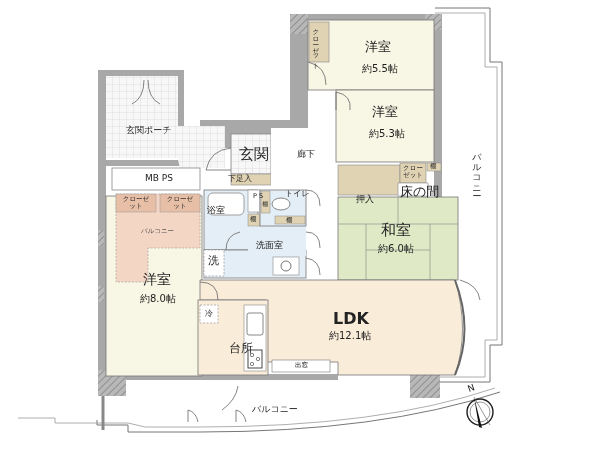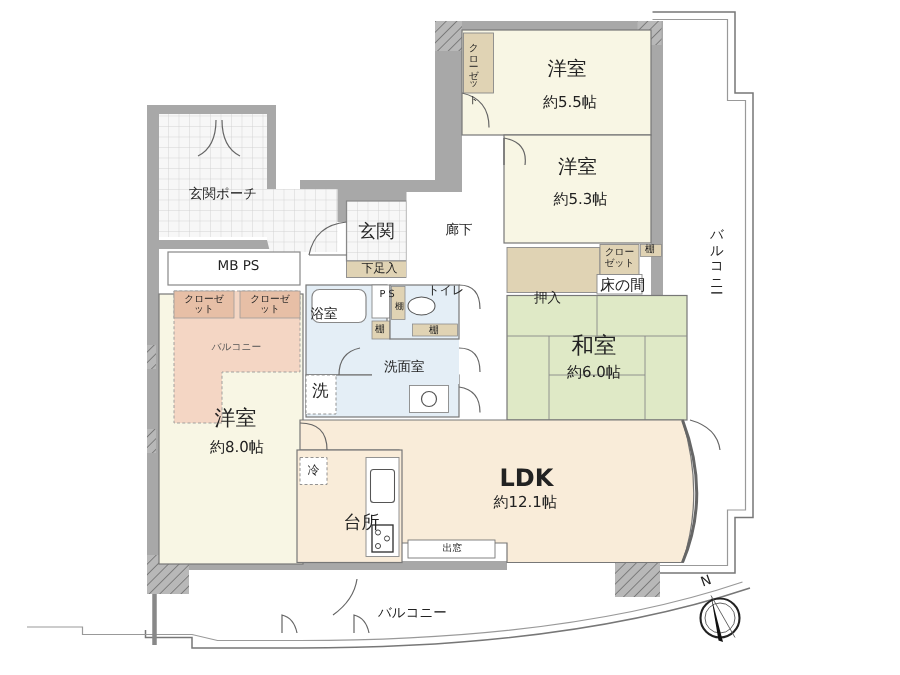--- a/index.html
+++ b/index.html
@@ -168,30 +168,30 @@
 
 <div class="lbl room-name" style="left:143px;top:272px;font-size:14px;">洋室</div>
 <div class="lbl room-size" style="left:140px;top:293px;">約8.0帖</div>
 
 <div class="lbl ldk" style="left:333px;top:310px;">LDK</div>
 <div class="lbl room-size" style="left:329px;top:330px;">約12.1帖</div>
 
 <div class="lbl room-name" style="left:214px;top:342px;font-size:12px;margin-left:15px;">台所</div>
 
 <div class="lbl small" style="left:126px;top:126px;font-size:9px;text-align:right;">玄関ポーチ</div>
-<div class="lbl room-name" style="left:239px;top:148px;font-size:12px;">玄関</div>
+<div class="lbl room-name" style="left:239px;top:148px;font-size:15px;font-family:Liberation Mono, monospace;">玄関</div>
 <div class="lbl small" style="left:297px;top:150px;font-size:9px;">廊下</div>
 <div class="lbl small" style="left:145px;top:174px;font-size:9px;">MB PS</div>
 <div class="lbl small" style="left:207px;top:206px;font-size:9px;">浴室</div>
 <div class="lbl small" style="left:256px;top:241px;font-size:9px;">洗面室</div>
 <div class="lbl small" style="left:285px;top:190px;font-size:8px;">トイレ</div>
 
-<div class="lbl small" style="left:241px;top:175px;font-size:8px;font-family:Liberation Serif, serif;">下足入</div>
+<div class="lbl small" style="left:228px;top:175px;font-size:8px;font-family:Liberation Serif, serif;">下足入</div>
 <div class="lbl small" style="left:356px;top:174px;font-size:9px;margin-top:21px;">押入</div>
-<div class="lbl small" style="left:400px;top:185px;font-size:10px;">床の間</div>
+<div class="lbl small" style="left:400px;top:185px;font-size:13px;">床の間</div>
 <div class="lbl tiny" style="left:401px;top:165px;width:24px;white-space:normal;">クローゼット</div>
 <div class="lbl tiny" style="left:430px;top:163px;">棚</div>
 <div class="lbl tiny vert" style="left:312px;top:24px;font-size:6.5px;height:36px;">クローゼット</div>
 <div class="lbl tiny" style="left:122px;top:196px;width:28px;white-space:normal;">クローゼット</div>
 <div class="lbl tiny" style="left:166px;top:196px;width:28px;white-space:normal;">クローゼット</div>
 <div class="lbl tiny" style="left:141px;top:228px;color:#555;">バルコニー</div>
 <div class="lbl tiny" style="left:249px;top:193px;width:18px;white-space:normal;">P S</div>
 <div class="lbl tiny" style="left:250px;top:216px;">棚</div>
 <div class="lbl tiny vert" style="left:262px;top:196px;font-size:6px;">棚</div>
 <div class="lbl tiny" style="left:286px;top:217px;">棚</div>

